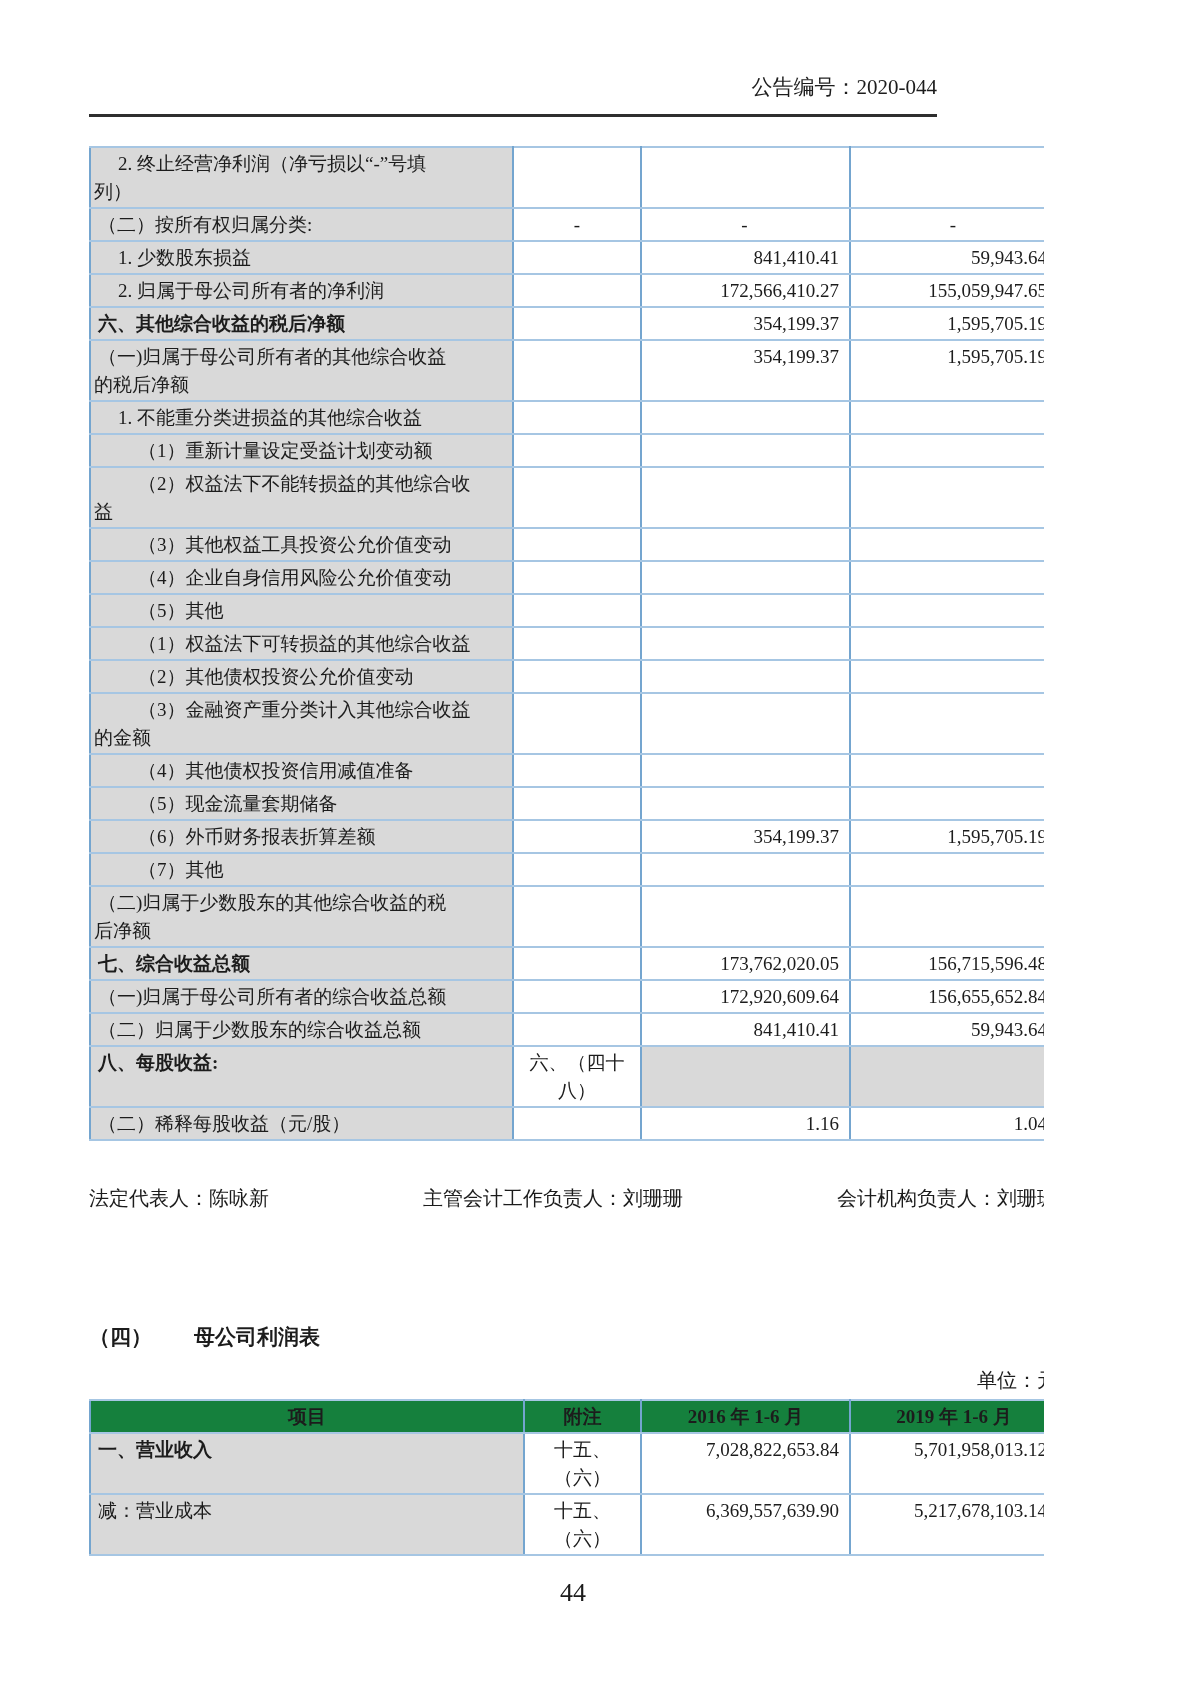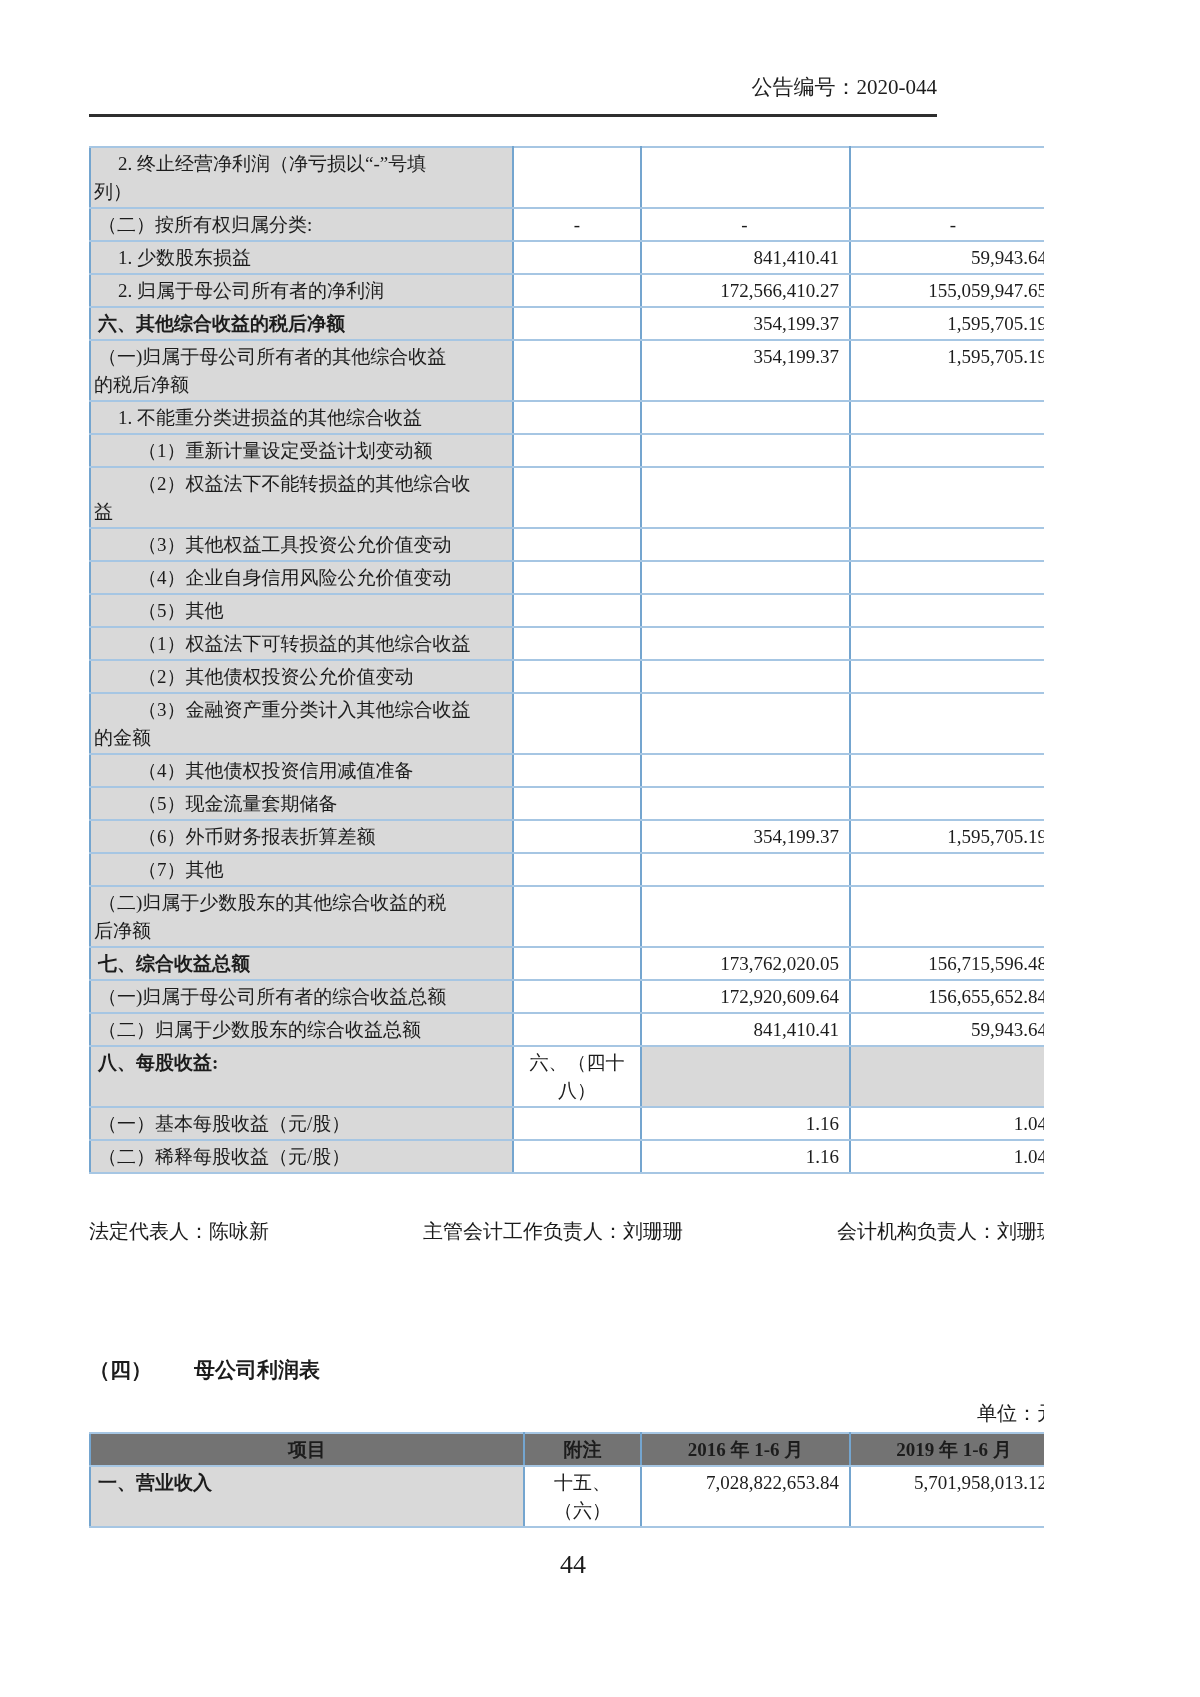--- a/index.html
+++ b/index.html
@@ -72,21 +72,21 @@
   .section-heading .title{margin-left:42px;}
   .unit-line{
     margin-top:16px;
     width:968px;
     text-align:right;
     font-size:20px;
     line-height:26px;
   }
   .parent-table{margin-top:6px;}
   .parent-table thead th{
-    background:#737373;
+    background:#15803d;
     font-weight:bold;
   }
   .page-number{
     margin-top:22px;
     width:968px;
     text-align:center;
     font-size:26px;
   }
 </style>
 </head>
@@ -273,26 +273,20 @@
           <td class="v19">59,943.64</td>
         </tr>
 
         <tr class="bold shade-vals ind0">
           <td class="c1">八、每股收益:</td>
           <td class="note">六、（四十八）</td>
           <td class="v20"></td>
           <td class="v19"></td>
         </tr>
 
-        <tr class="ind0">
-          <td class="c1">（一）基本每股收益（元/股）</td>
-          <td class="note"></td>
-          <td class="v20">1.16</td>
-          <td class="v19">1.04</td>
-        </tr>
 
         <tr class="ind0">
           <td class="c1">（二）稀释每股收益（元/股）</td>
           <td class="note"></td>
           <td class="v20">1.16</td>
           <td class="v19">1.04</td>
         </tr>
       </tbody>
   </table>
 
@@ -325,18 +319,24 @@
     </thead>
     <tbody>
 
         <tr class="bold ind0">
           <td class="c1">一、营业收入</td>
           <td class="note">十五、（六）</td>
           <td class="v20">7,028,822,653.84</td>
           <td class="v19">5,701,958,013.12</td>
         </tr>
 
+        <tr class="ind0">
+          <td class="c1">减：营业成本</td>
+          <td class="note">十五、（六）</td>
+          <td class="v20">6,369,557,639.90</td>
+          <td class="v19">5,217,678,103.14</td>
+        </tr>
       </tbody>
   </table>
 
   <div class="page-number">44</div>
 
 </div>
 
 </body></html>

